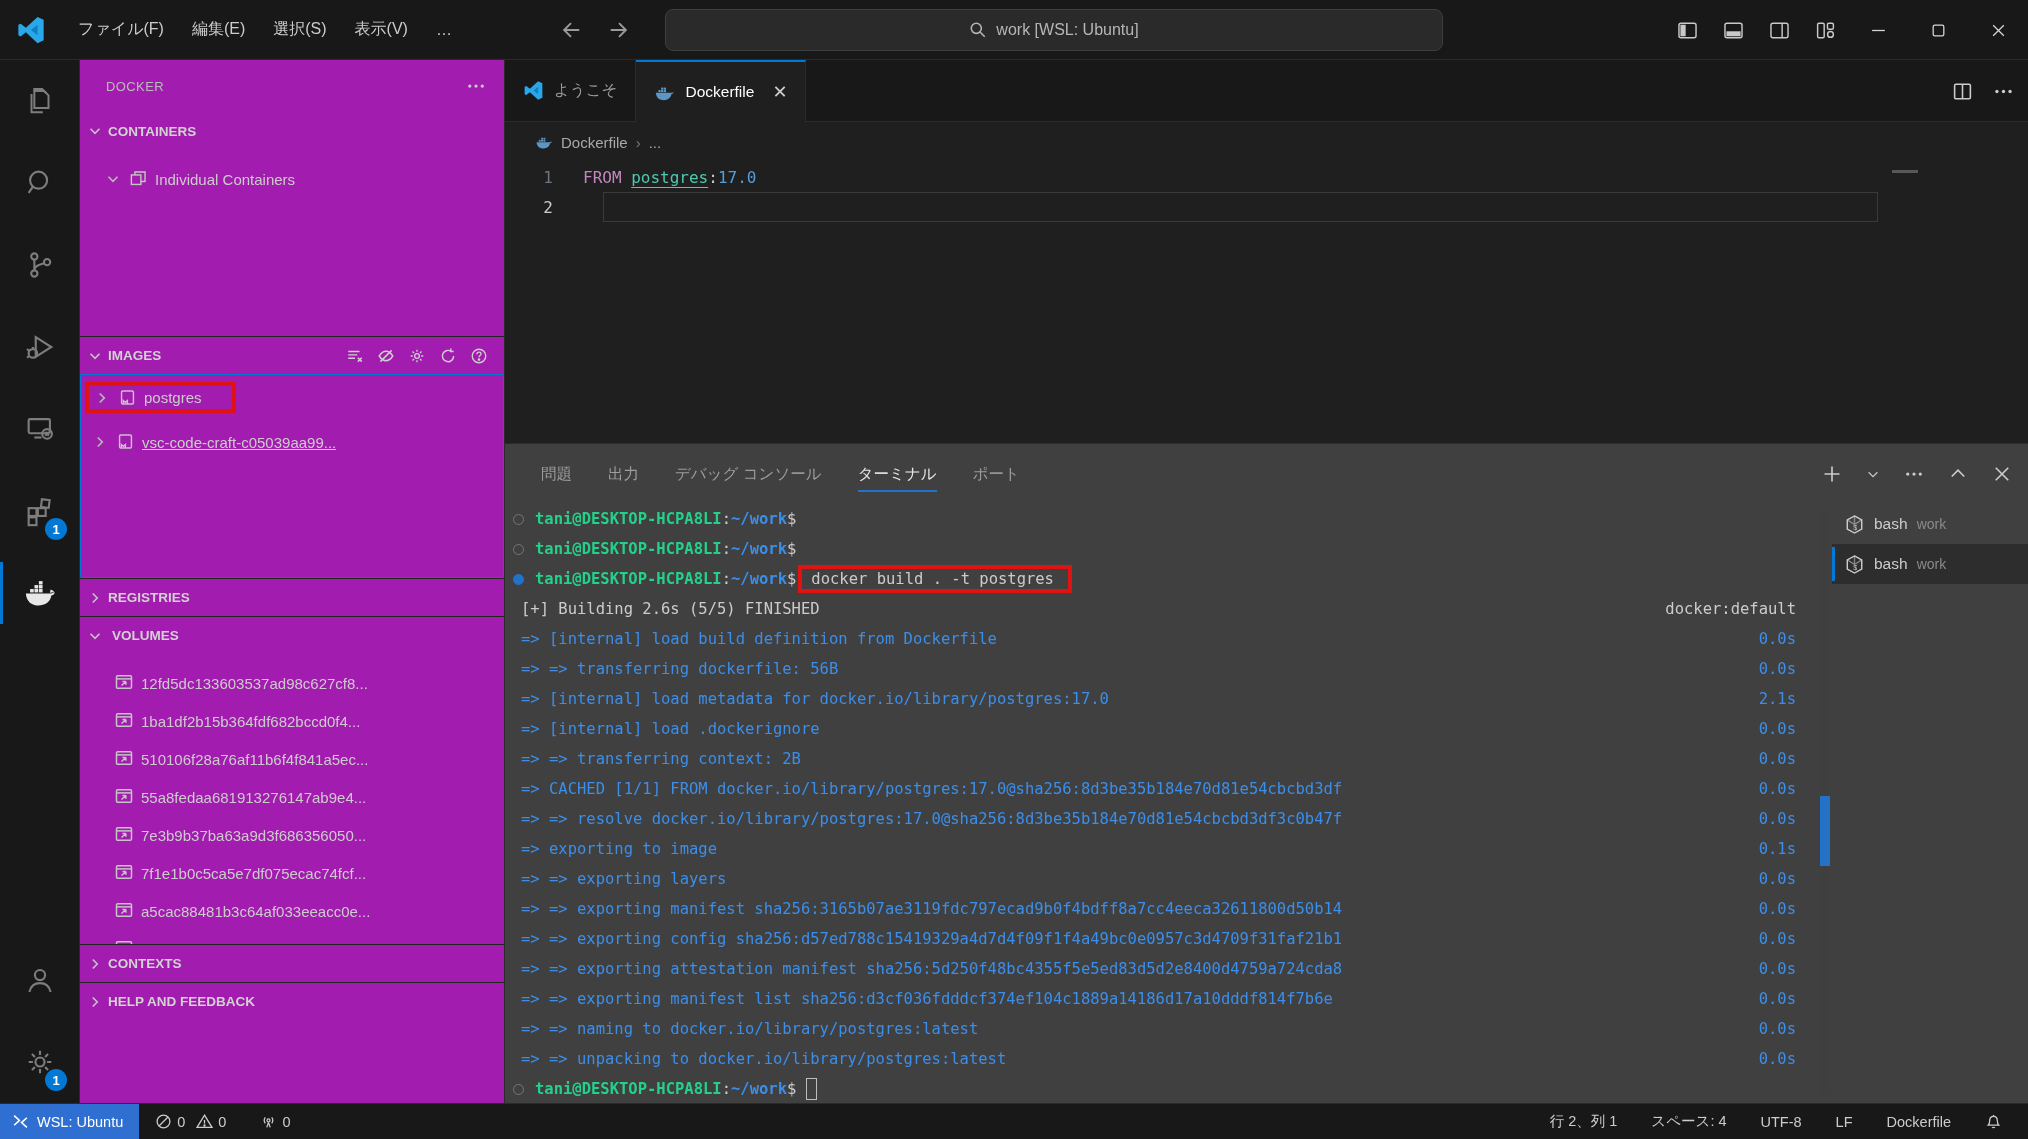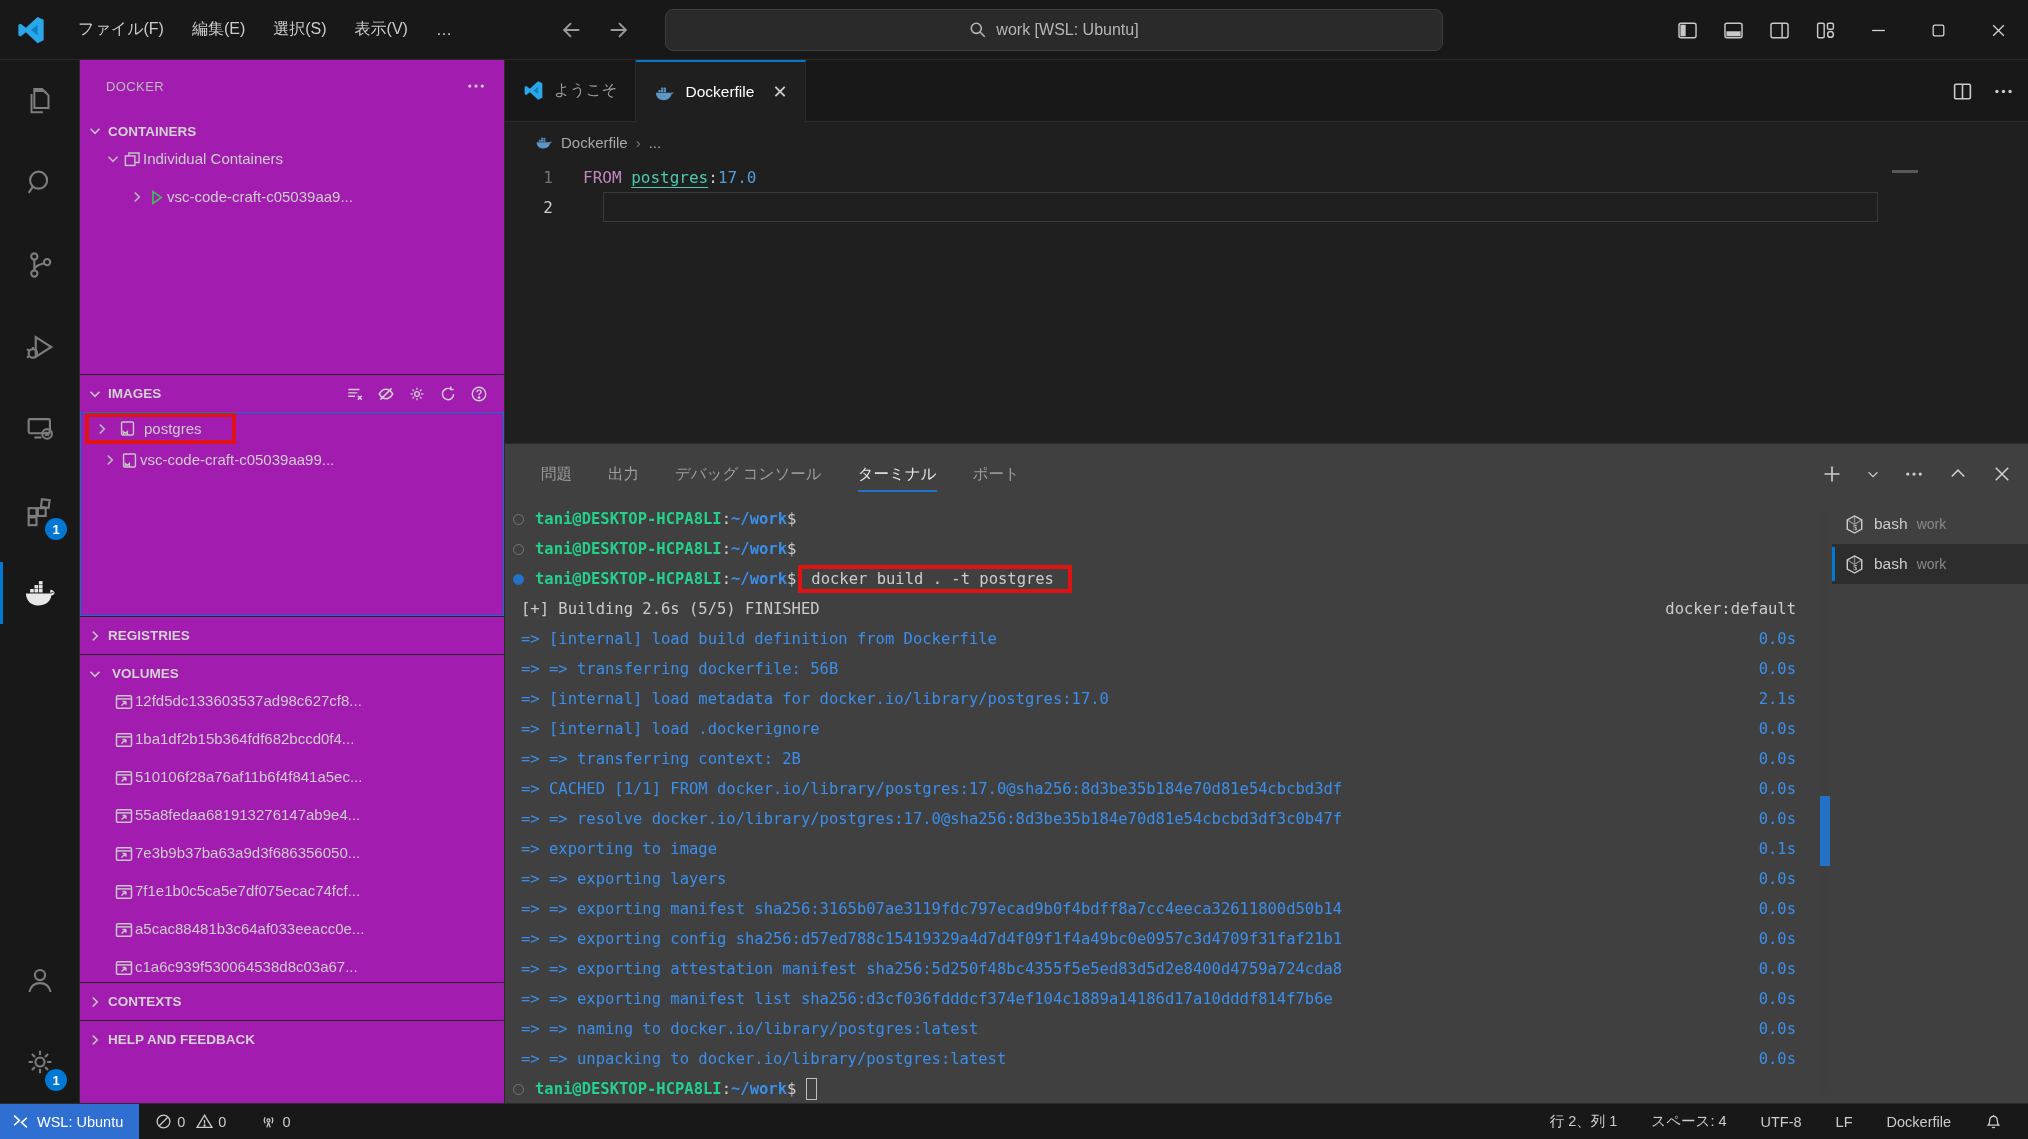--- a/index.html
+++ b/index.html
@@ -49,21 +49,21 @@
   .sb-title { height:52px; display:flex; align-items:center; padding:0 18px 0 26px;
     color:#bbbbbb; font-size:13px; letter-spacing:.4px; }
   .sb-title .grow { flex:1; }
   .sb-title svg { width:20px; height:20px; color:#cccccc; }
   .sec-header { height:38px; display:flex; align-items:center; gap:4px; padding:0 8px 0 6px;
     font-weight:bold; font-size:13.5px; color:#d2d2d2; border-top:1px solid #242424; }
   .sec-header .chev { width:18px; height:18px; color:#c3c3c3; flex:none; }
   .sec-header .grow { flex:1; }
   .sec-tools { display:flex; gap:13px; align-items:center; color:#cfcfcf; padding-right:8px; }
   .sec-tools svg { width:18px; height:18px; }
-  .tree-row { height:38px; display:flex; align-items:flex-start; gap:1px; color:#cccccc; }
+  .tree-row { height:38px; display:flex; align-items:flex-end; gap:7px; color:#cccccc; }
   .tree-row .chev { width:18px; height:18px; color:#b8b8b8; flex:none; }
   .tree-row .t-ico { width:19px; height:19px; flex:none; }
   .tree-row .lbl { white-space:nowrap; overflow:hidden; text-overflow:clip; }
   .indent1 { padding-left:24px; } .indent2 { padding-left:48px; }
   .containers-spacer { height:148px; }
   .images-tree { height:204px; border:1px solid #0078d4; }
   .red-wrap { display:inline-flex; align-items:center; gap:7px;
     border:4px solid #e01212; padding:2px 30px 2px 4px; margin-left:4px; }
   .volumes-list { height:290px; overflow:hidden; }
   .vol-ico { width:20px; height:20px; color:#c5c5c5; flex:none; }
@@ -321,29 +321,20 @@
       <div class="tree-row indent1">
         <svg class="chev" viewBox="0 0 16 16" fill="none" stroke="currentColor" stroke-width="1.5">
             <path d="M4 6 L8 10 L12 6"></path>
           </svg>
         <svg class="t-ico" viewBox="0 0 16 16" fill="none" stroke="#c5c5c5" stroke-width="1.2">
             <rect x="2" y="5" width="8" height="8"></rect>
             <path d="M5 5 V2.5 H13.5 V10.5 H10"></path>
           </svg>
         <span class="lbl">Individual Containers</span>
       </div>
-      <div class="tree-row indent2">
-        <svg class="chev" viewBox="0 0 16 16" fill="none" stroke="currentColor" stroke-width="1.5">
-            <path d="M6 4 L10 8 L6 12"></path>
-          </svg>
-        <svg class="t-ico" viewBox="0 0 16 16" fill="none" stroke="#3fbf4f" stroke-width="1.4">
-            <path d="M5 3 L12 8 L5 13 Z"></path>
-          </svg>
-        <span class="lbl">vsc-code-craft-c05039aa9...</span>
-      </div>
       <div class="containers-spacer"></div>
 
       <div class="sec-header">
         <svg class="chev" viewBox="0 0 16 16" fill="none" stroke="currentColor" stroke-width="1.5">
             <path d="M4 6 L8 10 L12 6"></path>
           </svg>
         <span>IMAGES</span>
         <span class="grow"></span>
         <span class="sec-tools">
           <svg viewBox="0 0 16 16" fill="none" stroke="currentColor" stroke-width="1.3">
@@ -376,21 +367,21 @@
                 <path d="M6 4 L10 8 L6 12"></path>
               </svg>
             <svg class="t-ico" viewBox="0 0 16 16" fill="none" stroke="#c5c5c5" stroke-width="1.2">
                 <rect x="3" y="2.5" width="10" height="11" rx="1"></rect>
                 <path d="M5 5 H5.01 M5 7.5 H5.01" stroke-width="1.8"></path>
                 <path d="M4.5 13.5 V10.5 L6.2 12 L7.9 10.5 V13.5"></path>
               </svg>
             <span class="lbl">postgres</span>
           </span>
         </div>
-        <div class="tree-row indent1" style="padding-left:20px;">
+        <div class="tree-row indent1" style="padding-left:10px;text-decoration:underline;">
           <svg class="chev" viewBox="0 0 16 16" fill="none" stroke="currentColor" stroke-width="1.5">
               <path d="M6 4 L10 8 L6 12"></path>
             </svg>
           <svg class="t-ico" viewBox="0 0 16 16" fill="none" stroke="#c5c5c5" stroke-width="1.2">
               <rect x="3" y="2.5" width="10" height="11" rx="1"></rect>
               <path d="M5 5 H5.01 M5 7.5 H5.01" stroke-width="1.8"></path>
               <path d="M4.5 13.5 V10.5 L6.2 12 L7.9 10.5 V13.5"></path>
             </svg>
           <span class="lbl">vsc-code-craft-c05039aa99...</span>
         </div>

